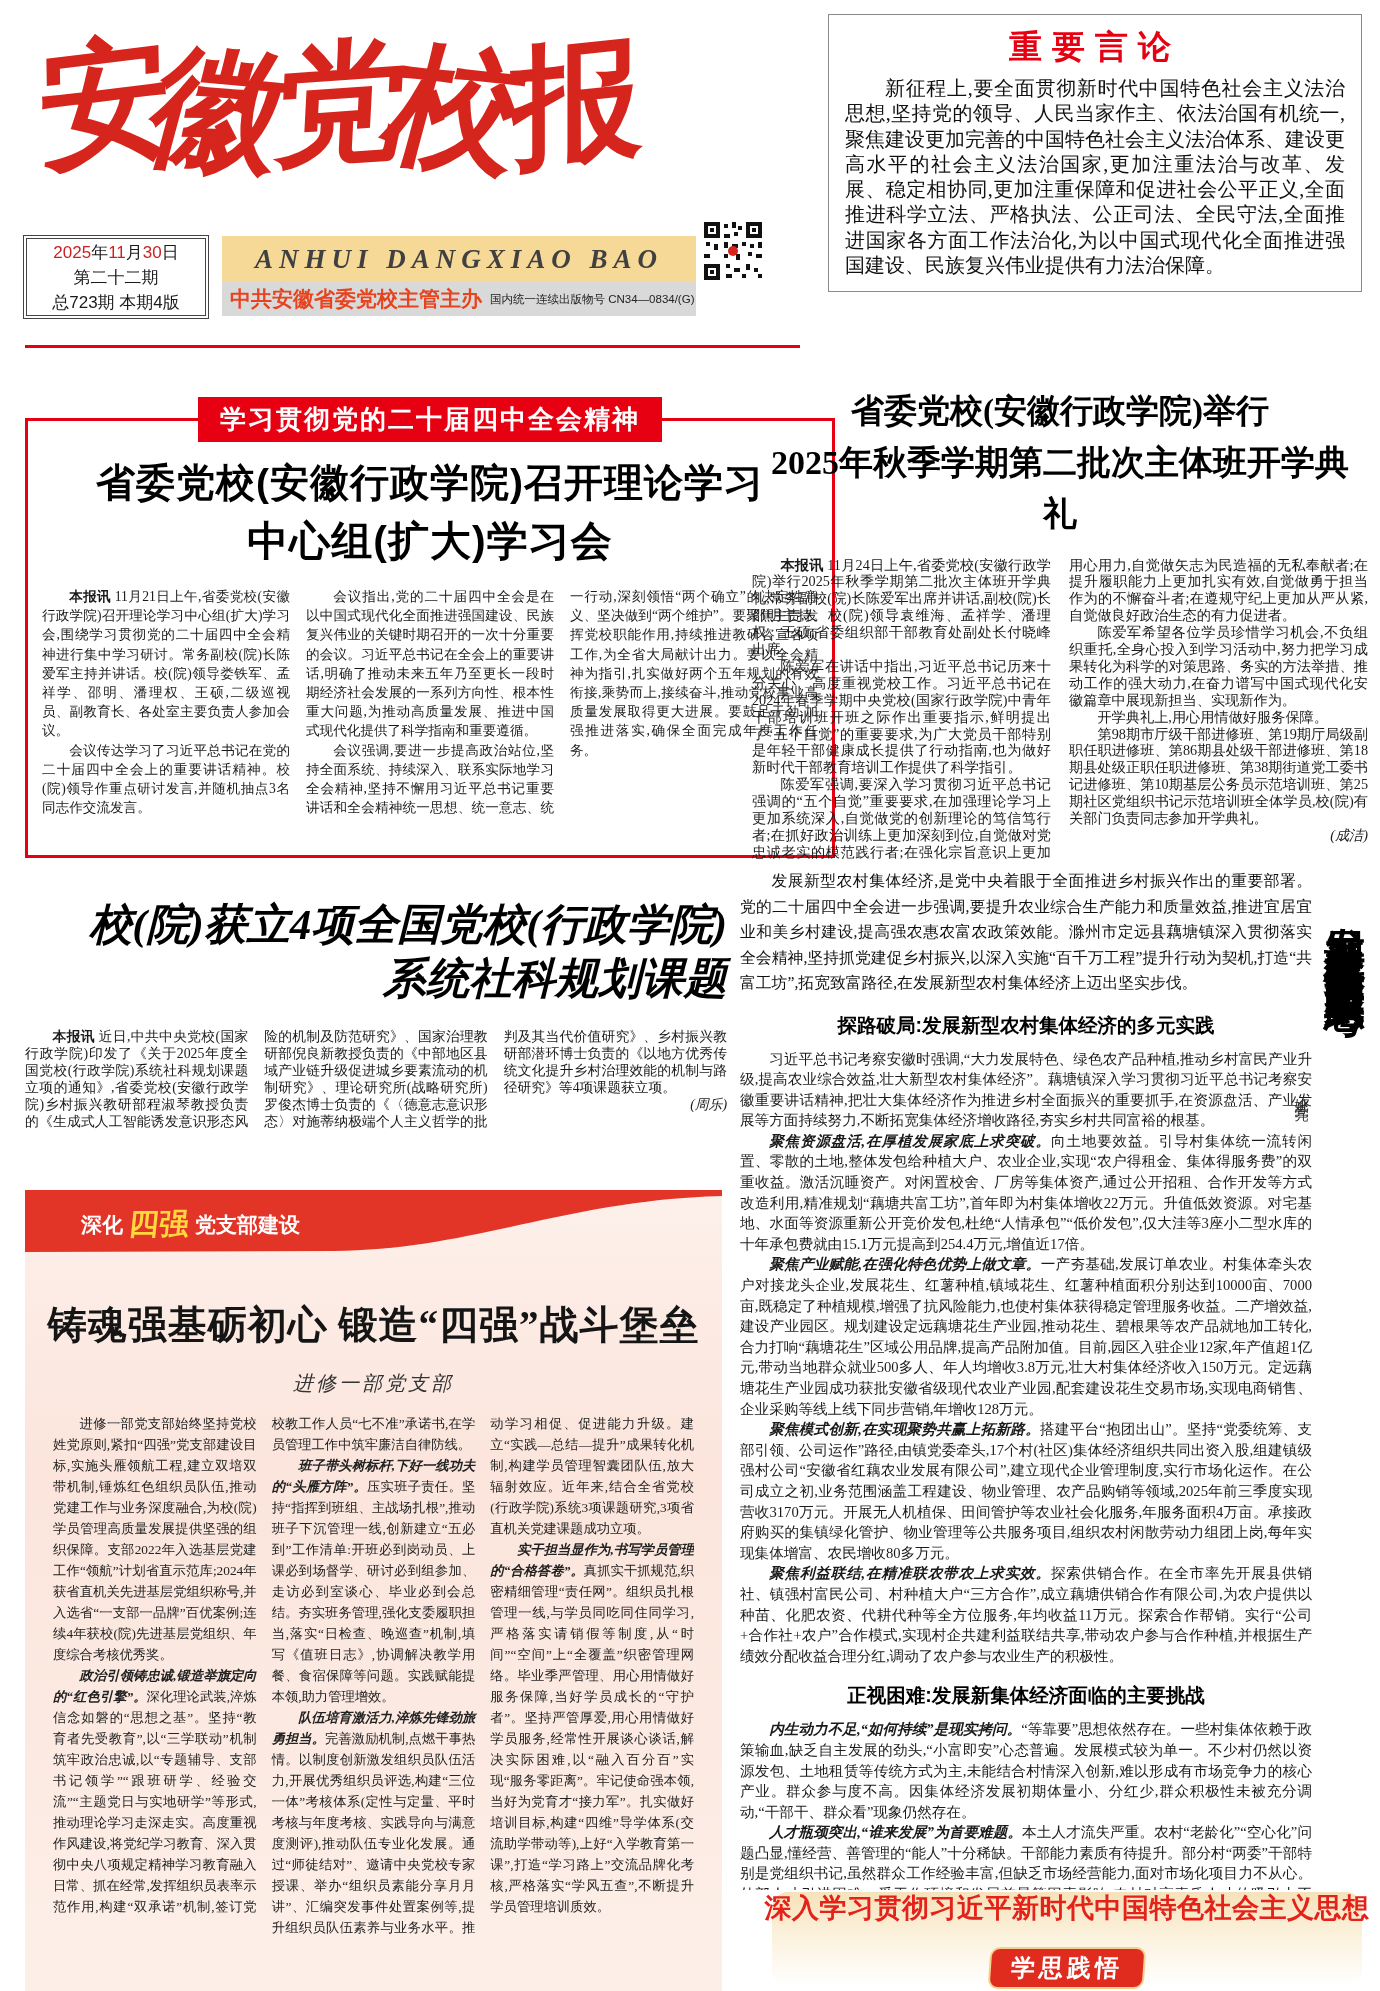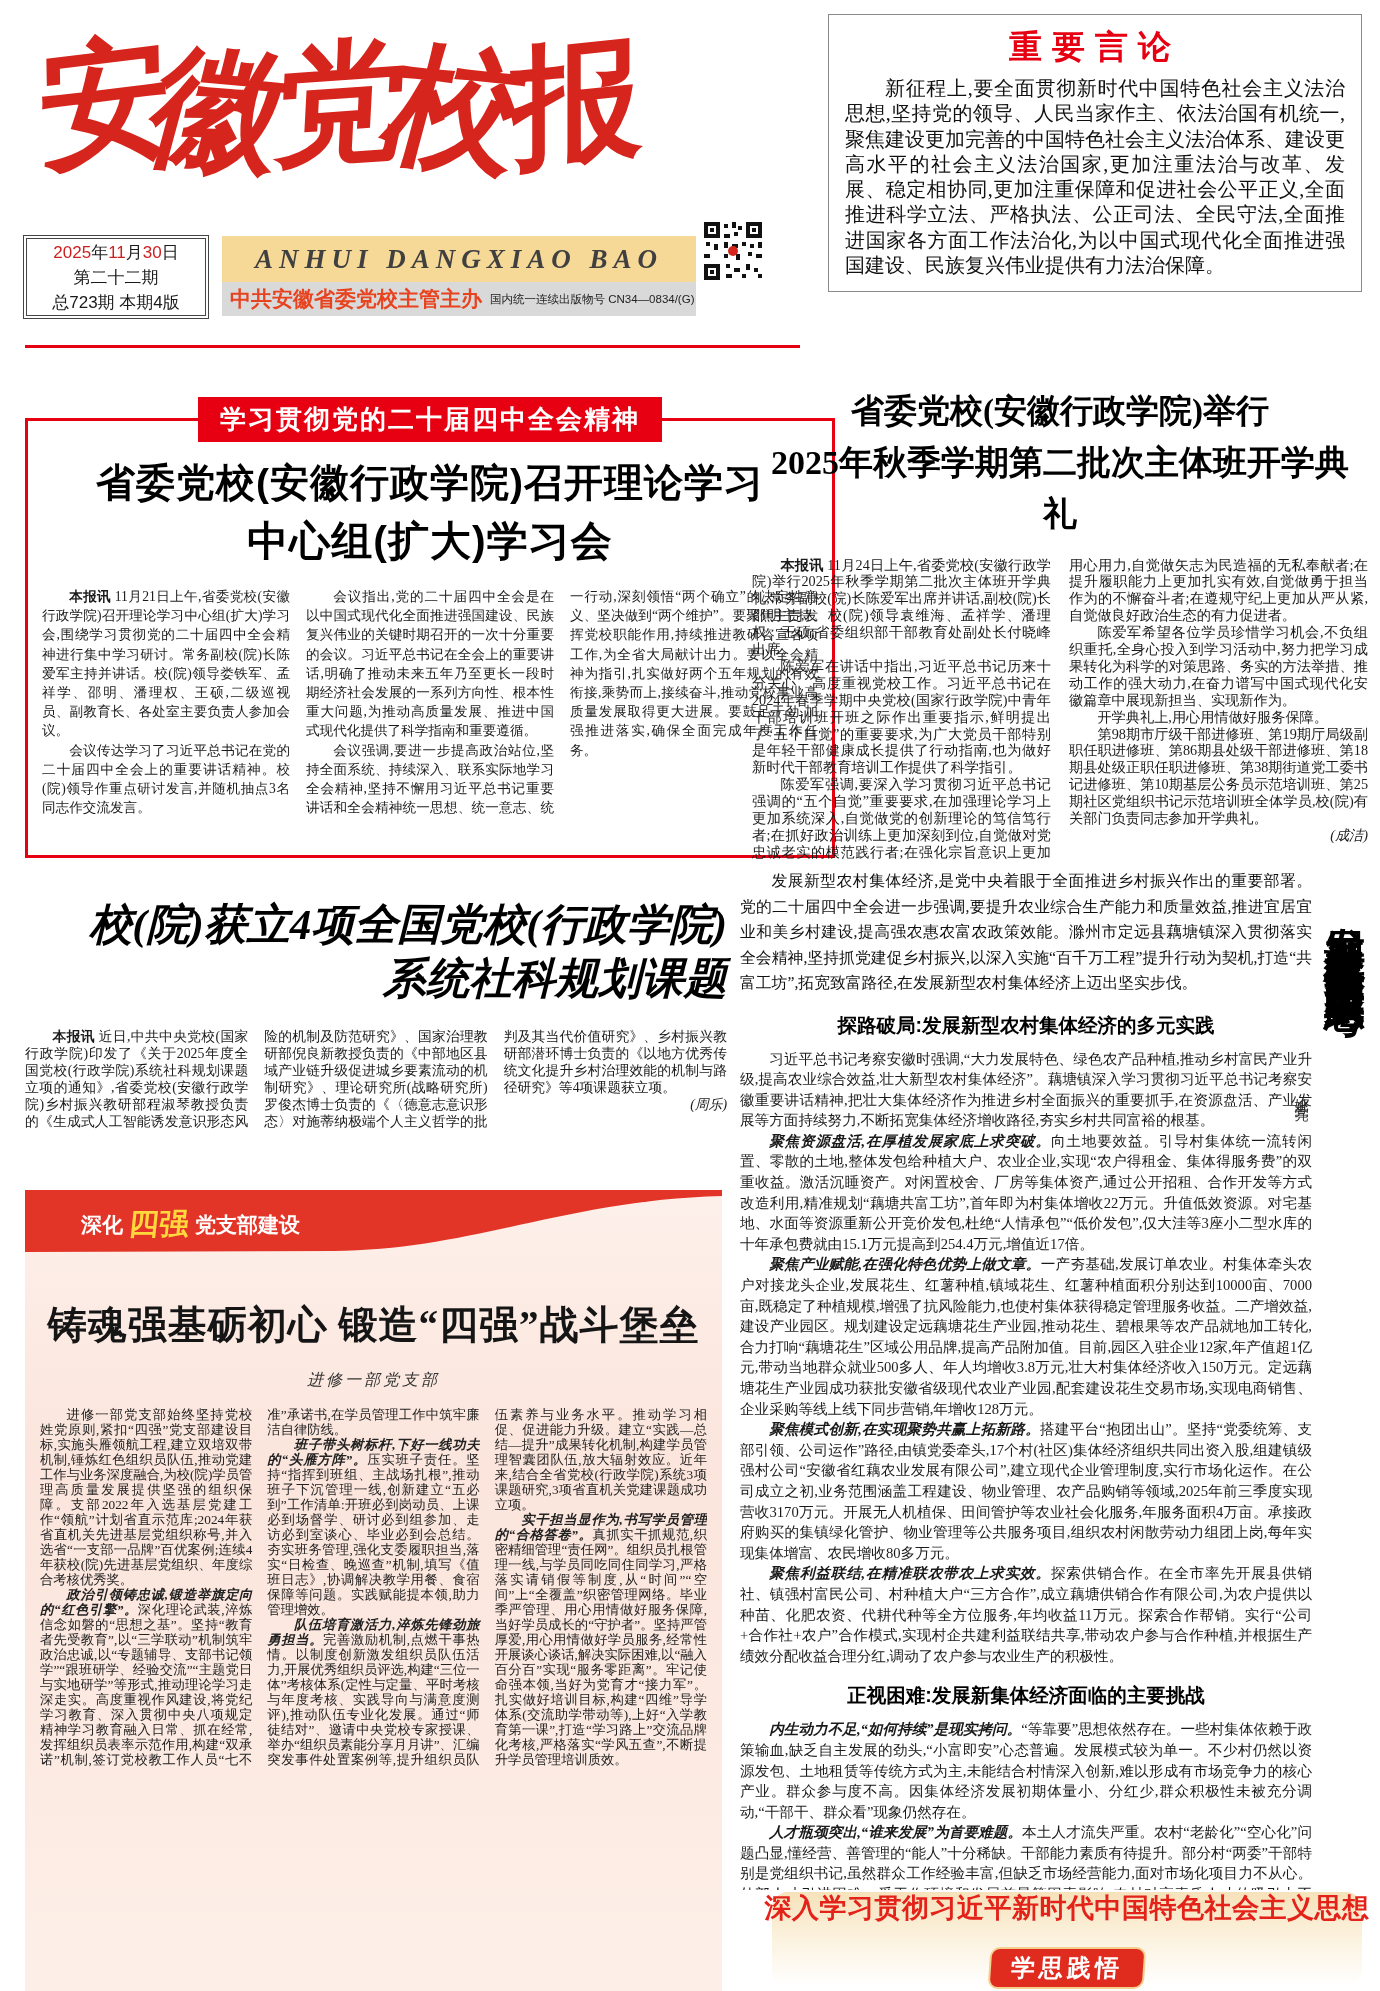--- a/index.html
+++ b/index.html
@@ -69,23 +69,23 @@
   .research-body .plead{font-style:normal;font-family:"Liberation Sans",sans-serif;}
 
   
   .pink-box{left:25px;top:1190px;width:697px;height:801px;overflow:hidden;
         background:linear-gradient(180deg,#fdf0ea 0%,#fbe5dc 35%,#fdefe8 100%);}
   .wave{position:absolute;left:0;top:0;width:697px;height:64px;}
   .ribbon{position:absolute;left:56px;top:14px;display:flex;align-items:center;gap:6px;white-space:nowrap;}
   .ribbon .w{color:#fff;font-family:"Liberation Sans",sans-serif;font-weight:900;font-size:21px;}
   .ribbon .y{color:#ffd83d;font-weight:900;font-size:30px;font-family:"DejaVu Serif",serif;transform:skewX(-6deg);}
   .pink-h{margin:108px 10px 0;text-align:center;font-weight:900;font-size:39px;color:#151515;letter-spacing:1px;}
-  .pink-by{margin:18px 0 0;text-align:center;font-style:italic;font-size:16px;color:#333;letter-spacing:3px;}
-  .pink-body{margin:16px 15px 0;height:566px;column-count:3;column-gap:15px;overflow:hidden;
-        font-size:13.3px;line-height:15px;text-align:justify;color:#222;}
+  .pink-by{margin:18px 0 0;text-align:center;font-style:italic;font-size:20px;color:#333;letter-spacing:3px;}
+  .pink-body{margin:16px 28px 0;height:566px;column-count:3;column-gap:15px;overflow:hidden;
+        font-size:13.3px;line-height:21px;text-align:justify;color:#222;}
 
   
   .feature{left:740px;top:868px;width:572px;height:1022px;overflow:hidden;}
   .feat-intro{margin:0;font-size:15.8px;line-height:25.5px;text-align:justify;text-indent:2em;color:#111;}
   .feat-sec{margin:16px 0 10px;text-align:center;font-family:"Liberation Sans",sans-serif;font-weight:900;
         font-size:19.5px;color:#000;}
   .feat-paras{font-size:14.6px;line-height:20.6px;text-align:justify;}
   .vtitle{left:1316px;top:895px;width:58px;height:832px;writing-mode:vertical-rl;text-orientation:upright;
         font-size:41px;font-weight:900;letter-spacing:4px;color:#000;font-family:"Liberation Serif",serif;line-height:58px;}
   .vauthor{left:1290px;top:1088px;width:20px;height:92px;writing-mode:vertical-rl;text-orientation:upright;

